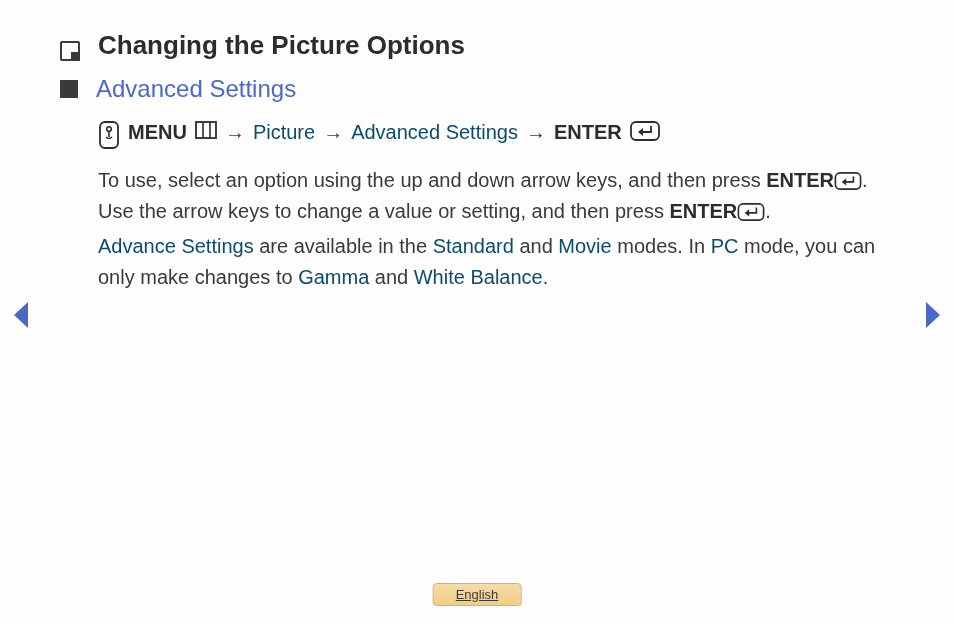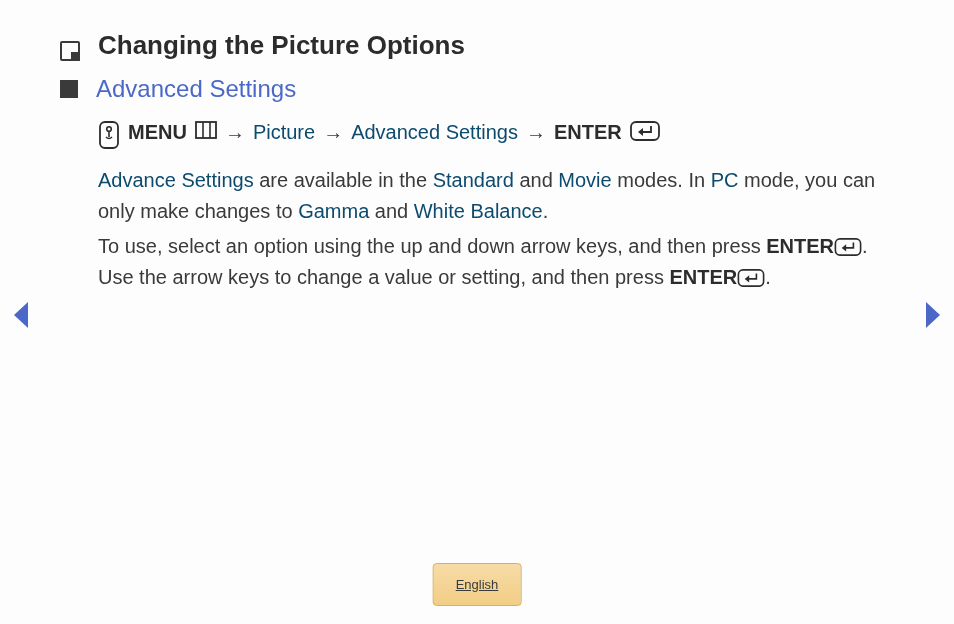--- a/index.html
+++ b/index.html
@@ -119,21 +119,21 @@
       height: 30px;
     }
     .lang-badge {
       position: absolute;
       bottom: 18px;
       left: 50%;
       transform: translateX(-50%);
       background: linear-gradient(#f7dca8, #f2cd84);
       border: 1px solid #d4b06a;
       border-radius: 4px;
-      padding: 13px 22px;
+      padding: 3px 22px;
       font-size: 13px;
       color: #3a3a3a;
       text-decoration: underline;
     }
   </style>
 </head>
 <body>
 
 <div class="content">
 
@@ -169,35 +169,35 @@
       <span class="arrow">→</span>
       <span class="bold">ENTER</span>
       <svg class="enter-icon-svg" viewBox="0 0 30 20">
         <rect x="1" y="1" width="28" height="18" rx="5" ry="5" fill="none" stroke="#2c2c2c" stroke-width="1.8"></rect>
         <path d="M21 5 L21 11 L10 11" fill="none" stroke="#2c2c2c" stroke-width="1.8"></path>
         <path d="M13 7 L8 11 L13 15 Z" fill="#2c2c2c"></path>
       </svg>
     </div>
 
     <p class="para">
-      <span class="blue">Advance Settings</span><span> are available in the </span><span class="blue">Standard</span><span> and </span><span class="blue">Movie</span><span> modes. In </span><span class="blue">PC</span><span> mode, you can only make changes to </span><span class="blue">Gamma</span><span> and </span><span class="blue">White Balance</span><span>.</span>
-    </p>
-
-    <p class="para">
       <span>To use, select an option using the up and down arrow keys, and then press </span><span class="bold">ENTER</span><svg class="inline-enter-svg" viewBox="0 0 30 20">
           <rect x="1" y="1" width="28" height="18" rx="5" ry="5" fill="none" stroke="#2c2c2c" stroke-width="1.8"></rect>
           <path d="M21 5 L21 11 L10 11" fill="none" stroke="#2c2c2c" stroke-width="1.8"></path>
           <path d="M13 7 L8 11 L13 15 Z" fill="#2c2c2c"></path>
         </svg><span>. Use the arrow keys to change a value or setting, and then press </span><span class="bold">ENTER</span><svg class="inline-enter-svg" viewBox="0 0 30 20">
           <rect x="1" y="1" width="28" height="18" rx="5" ry="5" fill="none" stroke="#2c2c2c" stroke-width="1.8"></rect>
           <path d="M21 5 L21 11 L10 11" fill="none" stroke="#2c2c2c" stroke-width="1.8"></path>
           <path d="M13 7 L8 11 L13 15 Z" fill="#2c2c2c"></path>
         </svg><span>.</span>
     </p>
 
+    <p class="para">
+      <span class="blue">Advance Settings</span><span> are available in the </span><span class="blue">Standard</span><span> and </span><span class="blue">Movie</span><span> modes. In </span><span class="blue">PC</span><span> mode, you can only make changes to </span><span class="blue">Gamma</span><span> and </span><span class="blue">White Balance</span><span>.</span>
+    </p>
+
   </div>
 </div>
 
 <div class="nav-arrow left">
   <svg viewBox="0 0 22 30">
       <path d="M18 2 L4 15 L18 28 Z" fill="#4b68c8"></path>
     </svg>
 </div>
 <div class="nav-arrow right">
   <svg viewBox="0 0 22 30">

